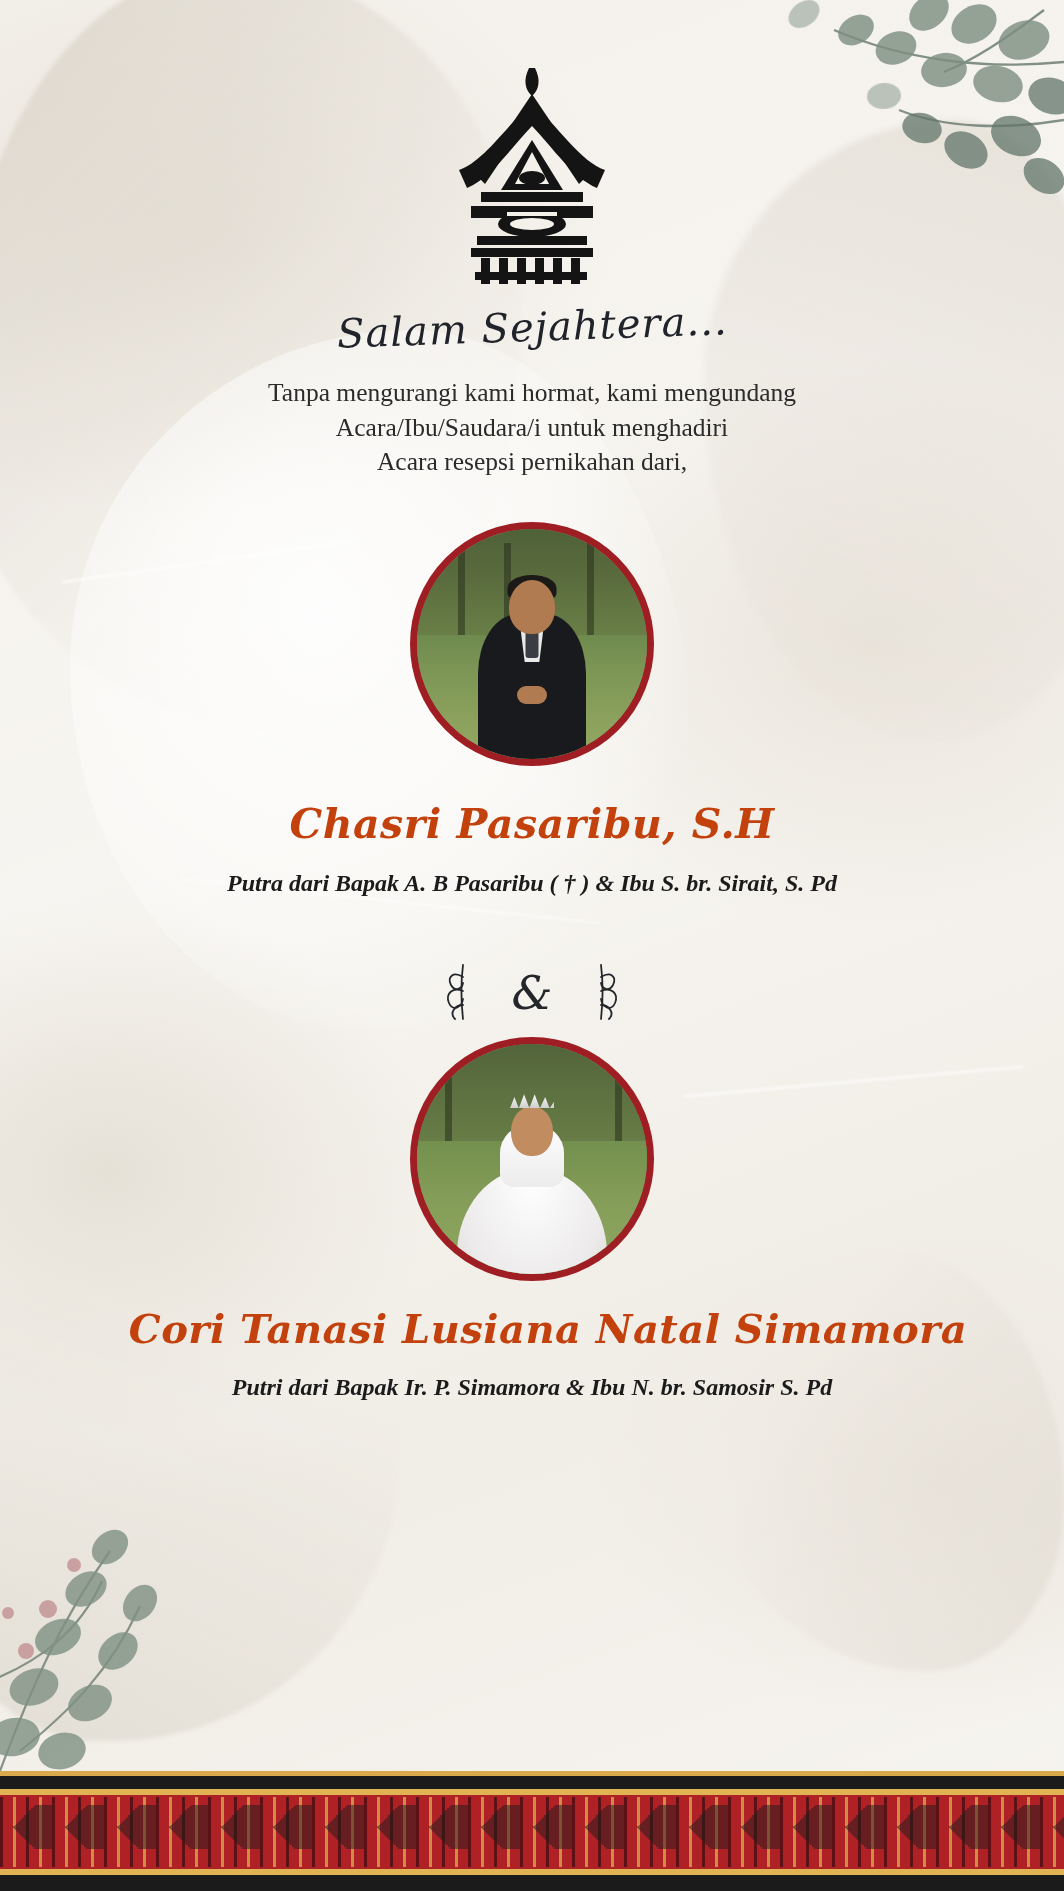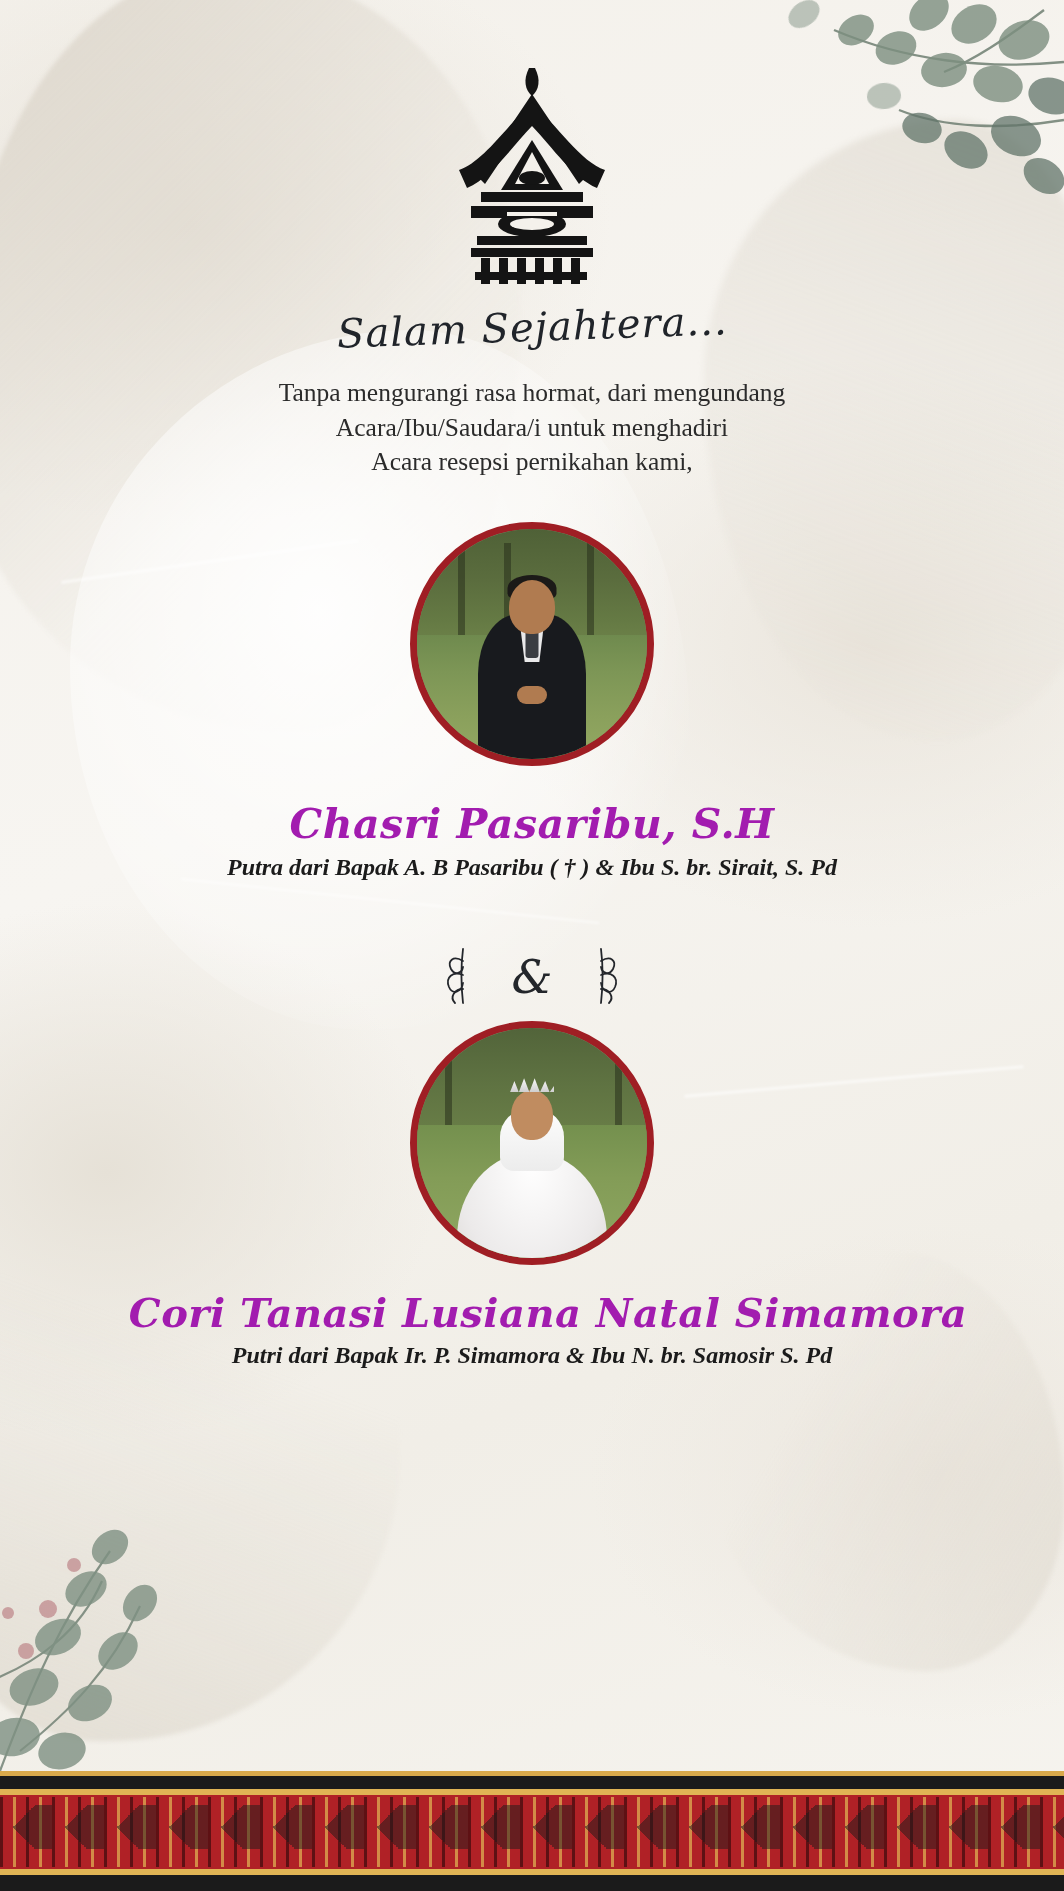--- a/index.html
+++ b/index.html
@@ -193,28 +193,28 @@
     position: absolute; left: 50%; transform: translateX(-50%);
     top: 21%; width: 44px; height: 16px;
     background: linear-gradient(180deg,#ffffff,#cfcfcf);
     clip-path: polygon(0 100%, 10% 30%, 20% 100%, 32% 12%, 44% 100%, 56% 12%, 68% 100%, 80% 30%, 90% 100%, 100% 60%, 100% 100%);
   }
 
   .name {
     font-family: "DejaVu Serif", serif;
     font-weight: bold;
     font-style: italic;
-    color: #a21caf;
+    color: #c2410c;
     letter-spacing: .5px;
   }
   .name-groom { margin-top: 34px; font-size: 41px; }
   .name-bride { margin-top: 24px; font-size: 40px; margin-left: 32px; }
 
   .parents {
-    margin-top: 6px;
+    margin-top: 22px;
     font-family: "Liberation Serif", serif;
     font-weight: bold;
     font-style: italic;
     font-size: 24px;
     color: #1b1b1b;
   }
 
   .amp-wrap { margin-top: 58px; height: 72px; }
 
   
@@ -339,23 +339,23 @@
       </g>
       <g fill="#141414">
         <ellipse cx="95" cy="112" rx="13" ry="7"></ellipse>
       </g>
     </svg>
   </div>
 
   <div class="greeting">Salam Sejahtera...</div>
 
   <div class="invite-text">
-    <div>Tanpa mengurangi rasa hormat, dari mengundang</div>
+    <div>Tanpa mengurangi kami hormat, kami mengundang</div>
     <div>Acara/Ibu/Saudara/i  untuk menghadiri</div>
-    <div>Acara resepsi pernikahan kami,</div>
+    <div>Acara resepsi pernikahan dari,</div>
   </div>
 
   <div class="photo-frame groom">
     <div class="scene-trees"></div>
     <div class="trunk" style="left:18%;"></div>
     <div class="trunk" style="left:38%; height:38%;"></div>
     <div class="trunk" style="left:74%; height:46%;"></div>
     <div class="scene-grass"></div>
     <div class="groom-body"></div>
     <div class="groom-shirt"></div>

